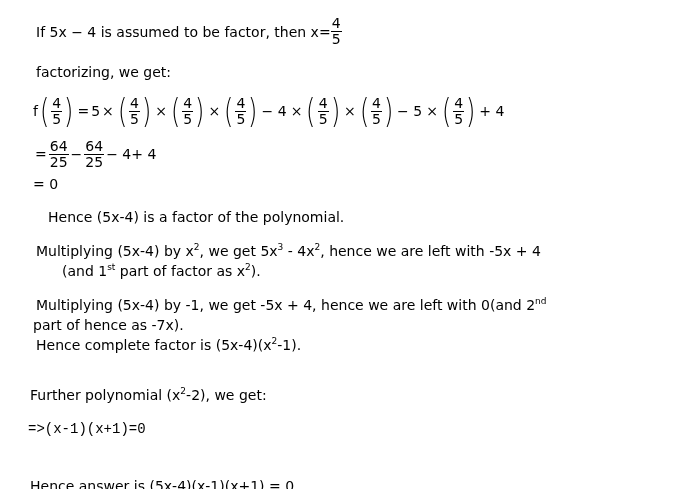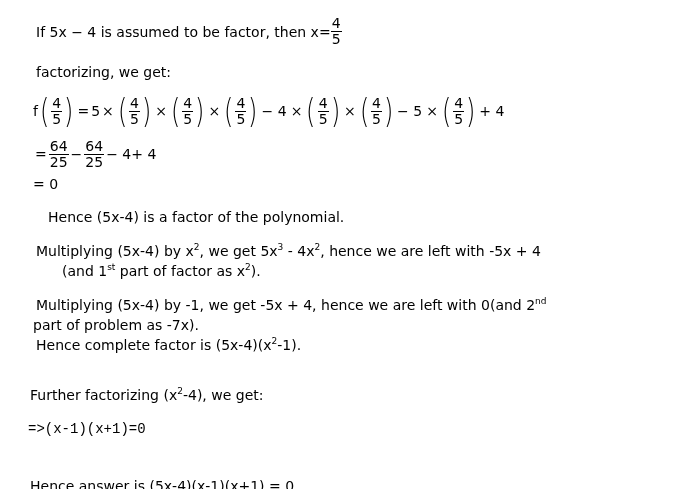--- a/index.html
+++ b/index.html
@@ -119,25 +119,25 @@
 <div class="line" style="left:36px; top:242px;">
   <span>Multiplying (5x-4) by x</span><sup>2</sup><span>, we get 5x</span><sup>3</sup><span> - 4x</span><sup>2</sup><span>, hence we are left with -5x + 4</span>
 </div>
 <div class="line" style="left:33px; top:262px;margin-left:29px;">
   <span>(and 1</span><sup>st</sup><span> part of factor as x</span><sup>2</sup><span>).</span>
 </div>
 
 <div class="line" style="left:36px; top:296px;">
   <span>Multiplying (5x-4) by -1, we get -5x + 4, hence we are left with 0(and 2</span><sup>nd</sup>
 </div>
-<div class="line" style="left:33px; top:316px;">part of problem as -7x).</div>
+<div class="line" style="left:33px; top:316px;">part of hence as -7x).</div>
 
 <div class="line" style="left:36px; top:336px;">
   <span>Hence complete factor is (5x-4)(x</span><sup>2</sup><span>-1).</span>
 </div>
 
 <div class="line" style="left:30px; top:386px;">
-  <span>Further factorizing (x</span><sup>2</sup><span>-4), we get:</span>
+  <span>Further polynomial (x</span><sup>2</sup><span>-2), we get:</span>
 </div>
 
 <div class="line" style="left:28px; top:420px;font-family:Liberation Mono, monospace;">=&gt;(x-1)(x+1)=0</div>
 
 <div class="line" style="left:30px; top:477px;">Hence answer is (5x-4)(x-1)(x+1) = 0</div>
 
 </body></html>

